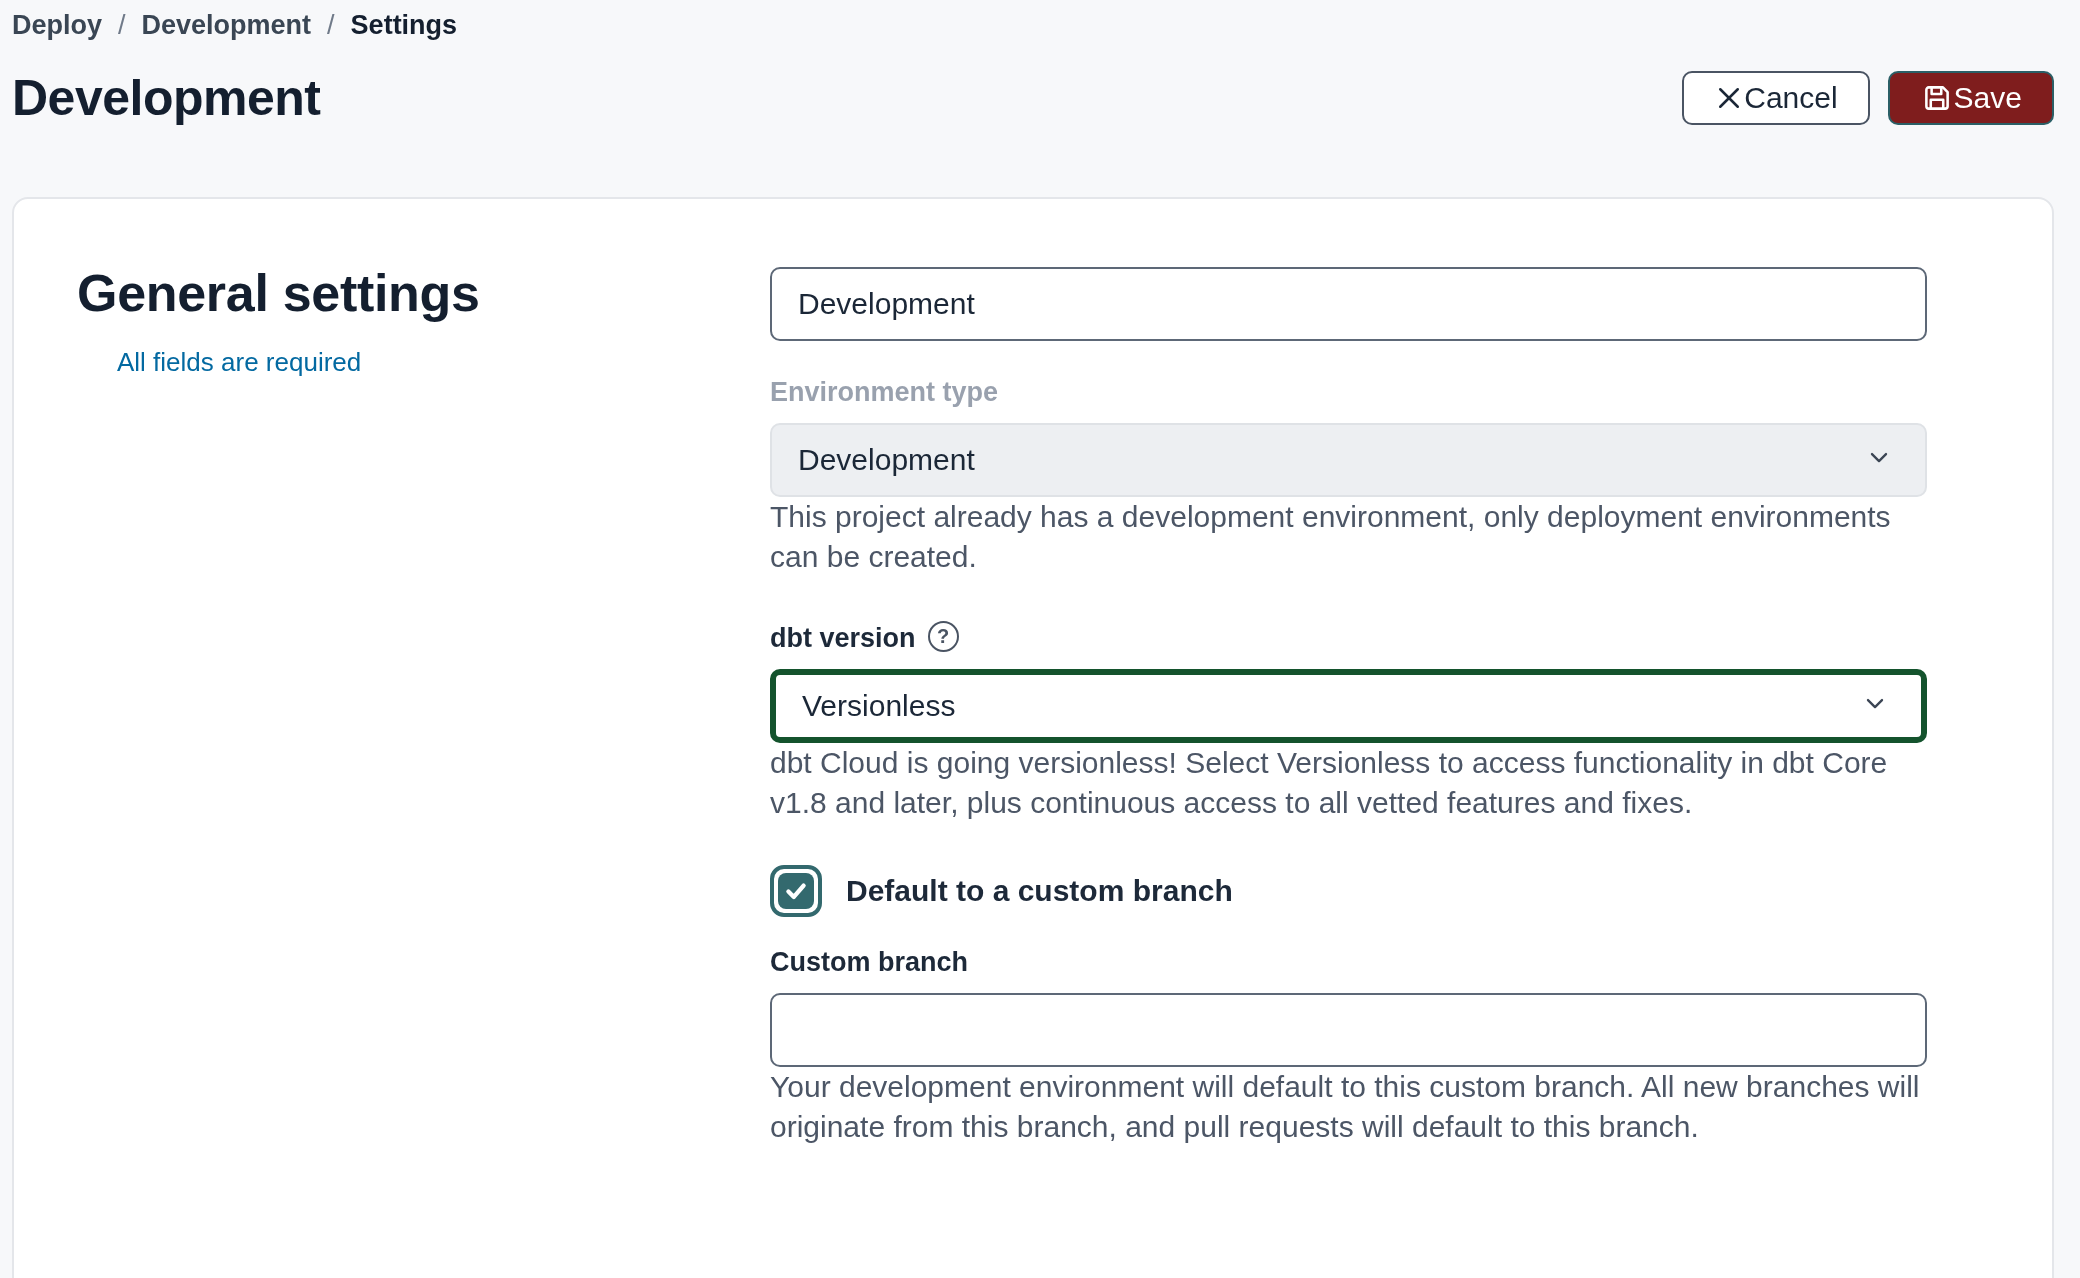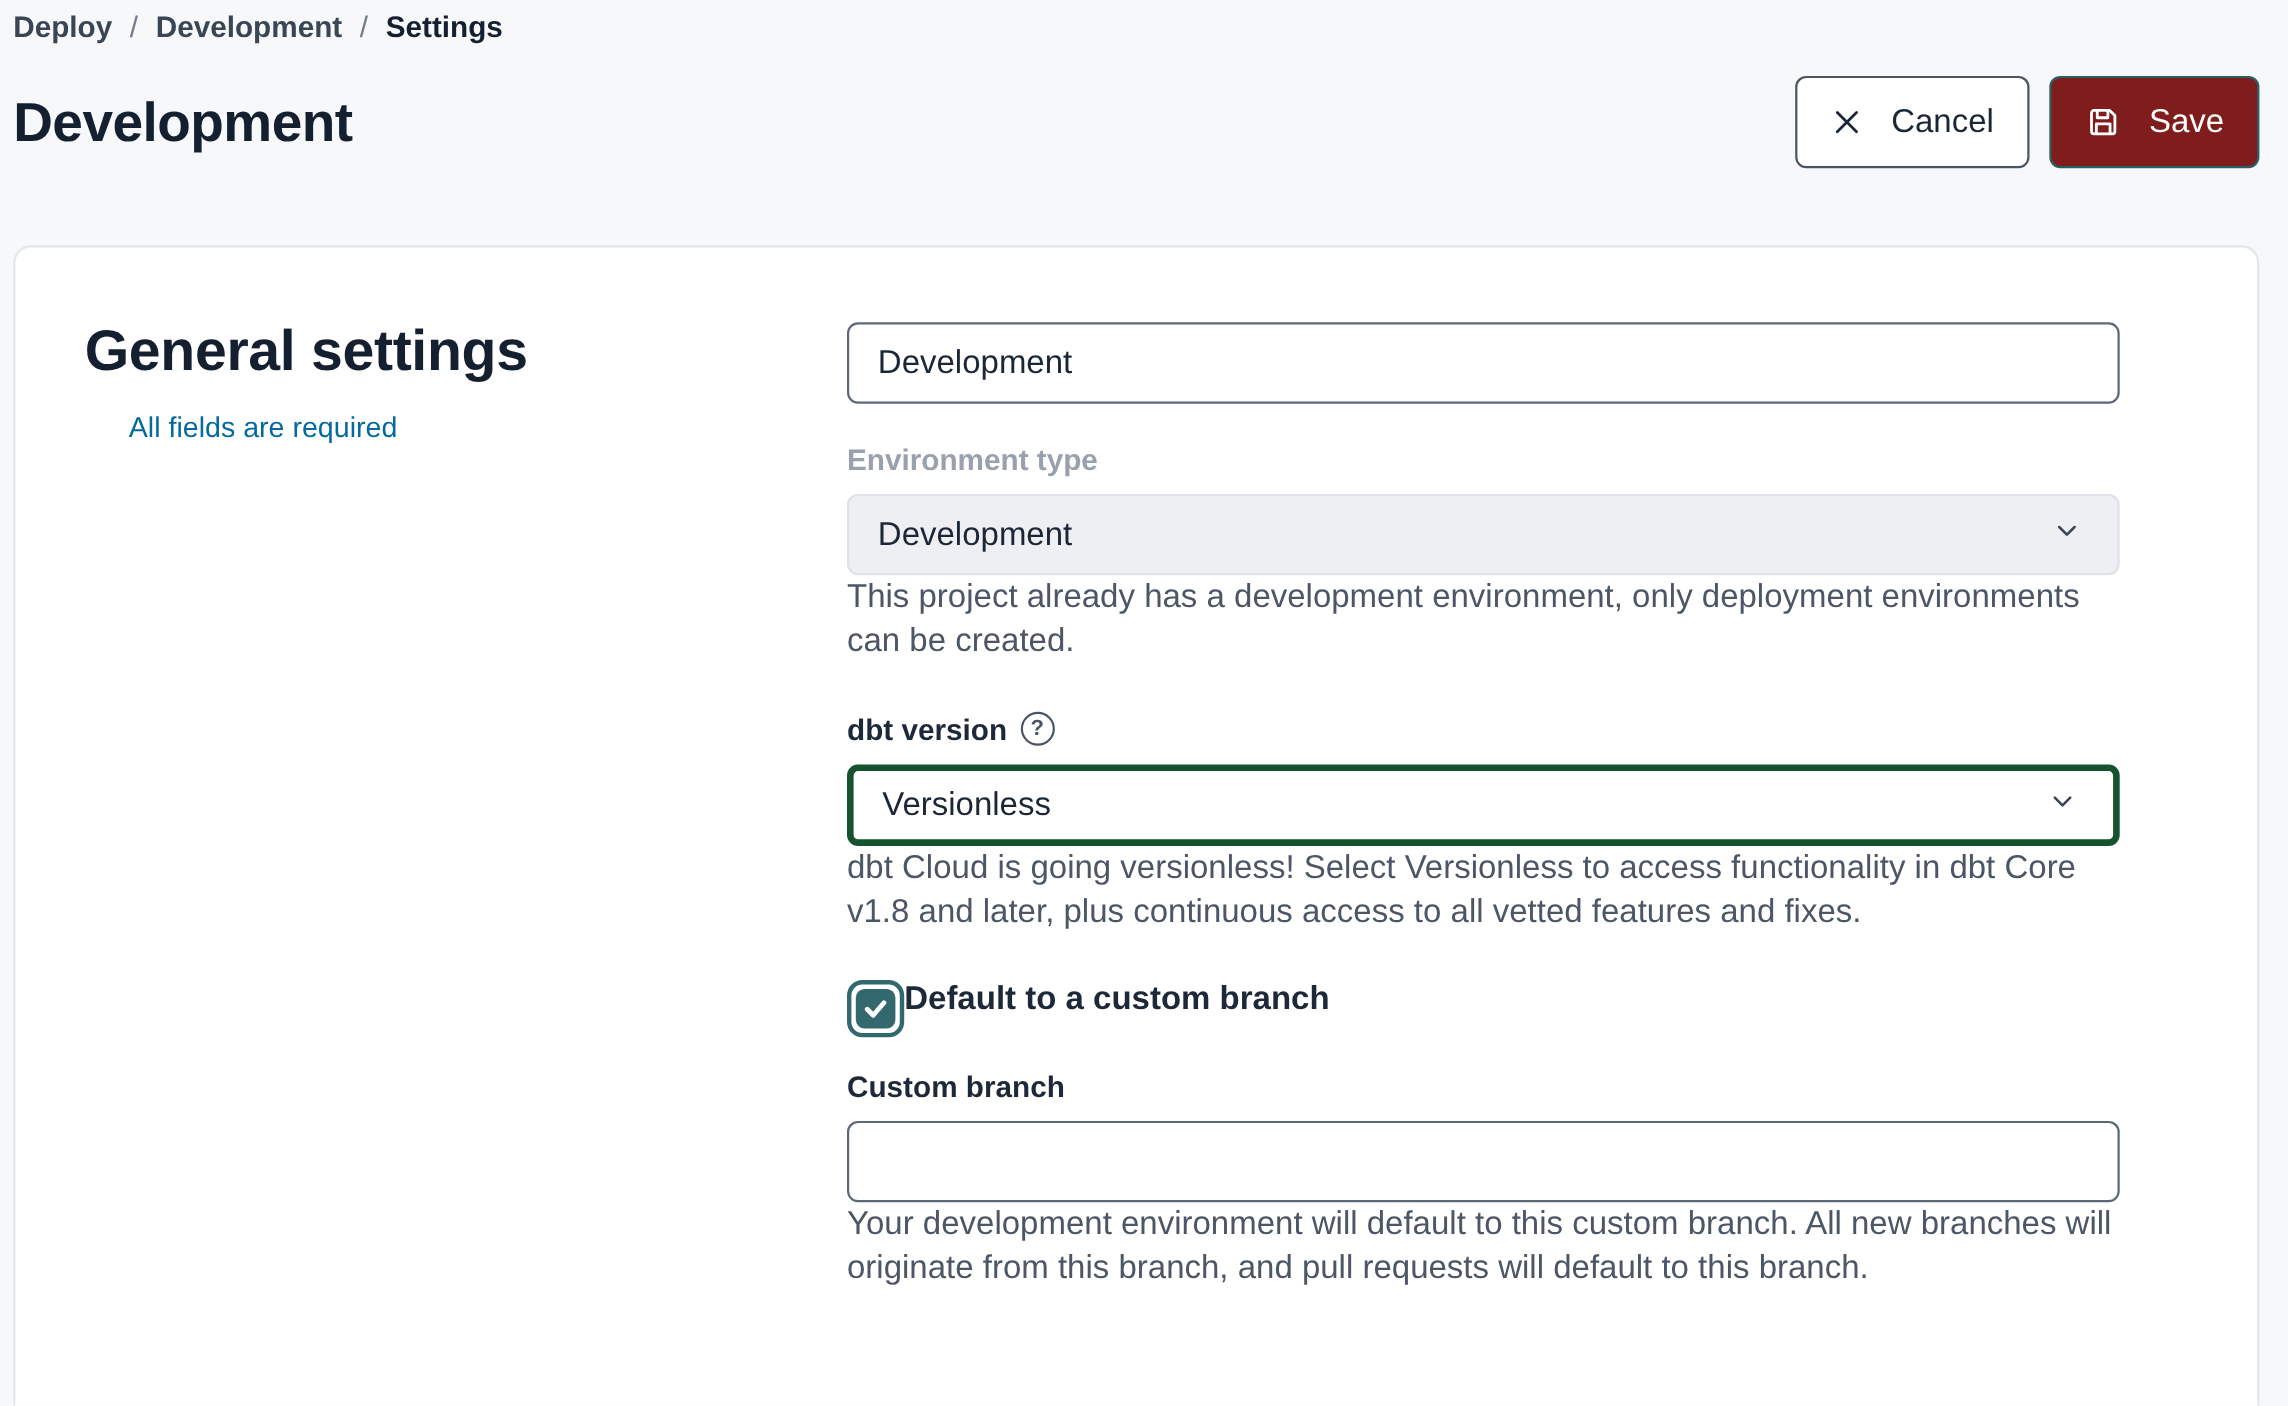--- a/index.html
+++ b/index.html
@@ -15,22 +15,22 @@
   .breadcrumb { display: flex; align-items: center; gap: 16px; font-size: 27px; font-weight: 700; padding-top: 2px; }
   .crumb-link { color: #3a4654; cursor: pointer; }
   .crumb-sep { color: #707a89; font-weight: 400; }
   .crumb-current { color: #141f2f; }
 
   
   .header-row { display: flex; align-items: center; justify-content: space-between; margin-top: 28px; }
   .page-title { font-size: 50px; font-weight: 700; color: #141f2f; letter-spacing: -0.5px; }
   .header-actions { display: flex; gap: 18px; }
   .btn {
-    height: 84px; border-radius: 10px; font-size: 30px; font-weight: 400;
-    display: inline-flex; align-items: center; gap: 25px; padding: 0 30px;
+    height: 54px; border-radius: 10px; font-size: 30px; font-weight: 400;
+    display: inline-flex; align-items: center; gap: 0; padding: 0 30px;
     cursor: pointer; font-family: "Liberation Sans", sans-serif;
   }
   .btn-cancel { background: #ffffff; border: 2px solid #4a5463; color: #1b2737; }
   .btn-save { background: #7f1d1d; border: 2px solid #2b5f66; color: #ffffff; }
   .btn svg { display: block; }
 
   
   .card {
     margin-top: 70px;
     background: #ffffff;
@@ -64,21 +64,21 @@
     background: #edeff2; border: 2px solid #dfe2e6; cursor: default;
   }
   .select .chevron { margin-right: 6px; }
 
   .helper { font-size: 30px; line-height: 40px; color: #4c5666; }
 
   .group { margin-bottom: 36px; }
   .group-type { margin-bottom: 46px; }
   .group-version { margin-bottom: 42px; }
 
-  .checkbox-row { display: flex; margin-bottom: 30px; }
+  .checkbox-row { display: flex; align-items: center; gap: 24px; margin-bottom: 30px; }
   .checkbox-outer {
     width: 52px; height: 52px; border: 4px solid #33696e; border-radius: 14px;
     display: flex; align-items: center; justify-content: center; background: #ffffff; cursor: pointer;
     flex: 0 0 52px;
   }
   .checkbox-inner {
     width: 36px; height: 36px; background: #33696e; border-radius: 8px;
     display: flex; align-items: center; justify-content: center;
   }
   .checkbox-label { font-size: 30px; font-weight: 700; color: #1d2939; }

